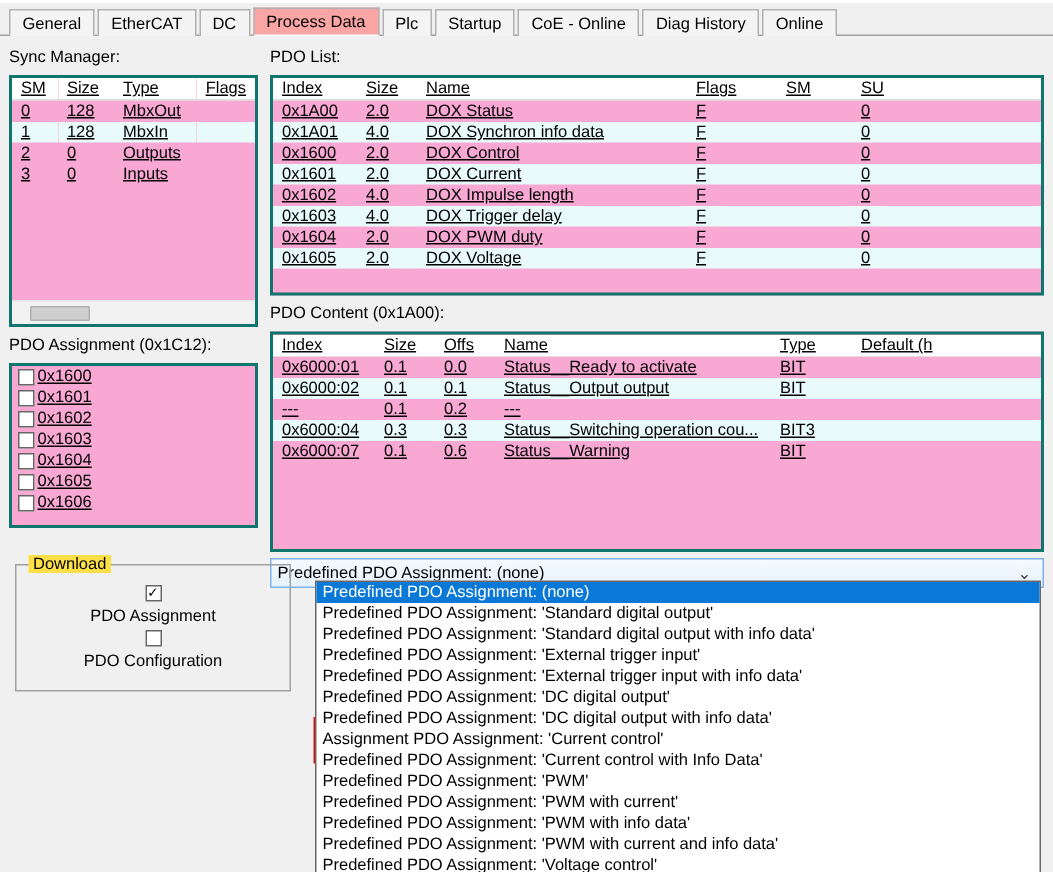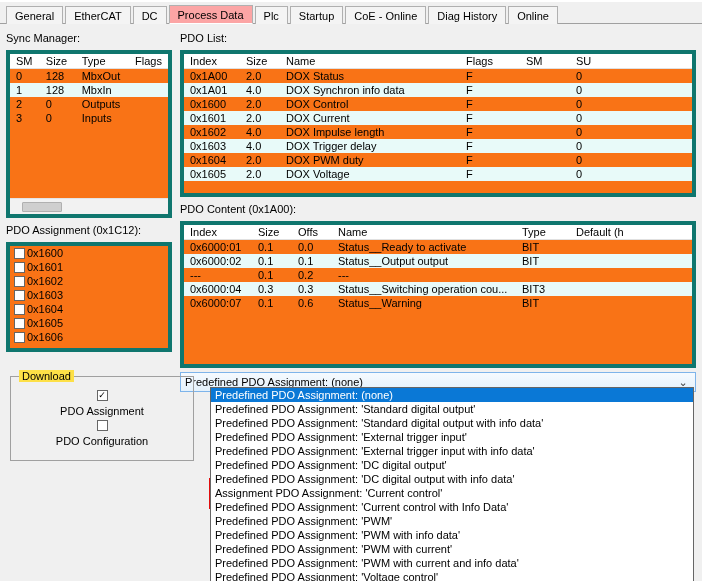--- a/index.html
+++ b/index.html
@@ -9,21 +9,21 @@
   
   .tabbar { display: flex; align-items: flex-end; height: 22px; padding-left: 6px; margin-top: 2px; border-bottom: 1px solid #a0a0a0; gap: 2px; }
   .tab { padding: 3px 8px 2px 8px; border: 1px solid #b0b0b0; border-bottom: none; background: #f4f4f4; cursor: pointer; position: relative; top: 1px; }
   .tab.active { background: #fca5a5; border-bottom: 1px solid #fff; }
 
   .body { display: flex; padding: 6px; gap: 8px; height: 374px; }
   .left-col { width: 166px; display: flex; flex-direction: column; gap: 4px; }
   .right-col { flex: 1; display: flex; flex-direction: column; gap: 4px; }
 
   .section-label { margin: 2px 0; }
-  .panel { border: 4px solid #0f766e; background: #f97316; flex: 1; overflow: hidden; display: flex; flex-direction: column; }
+  .panel { border: 2px solid #0f766e; background: #f9a8d4; flex: 1; overflow: hidden; display: flex; flex-direction: column; text-decoration: underline; }
   .panel .scroll { flex: 1; overflow-y: auto; }
   .hscroll { height: 16px; border-top: 1px solid #e4e4e4; background: #f2f2f2; display: flex; align-items: center; }
   .hscroll .thumb { width: 40px; height: 10px; background: #cfcfcf; margin-left: 12px; border: 1px solid #b0b0b0; border-radius: 1px; }
 
   table { border-collapse: collapse; width: 100%; }
   th, td { text-align: left; padding: 1px 6px; white-space: nowrap; overflow: hidden; }
   th { background: #fff; font-weight: normal; border-bottom: 1px solid #e0e0e0; position: sticky; top: 0; }
   tbody tr.alt { background: #e8faf9; }
 
   .pdo-assign { height: 110px; }
@@ -334,21 +334,21 @@
       <div class="drop-item sel">Predefined PDO Assignment: (none)</div>
       <div class="drop-item">Predefined PDO Assignment: 'Standard digital output'</div>
       <div class="drop-item">Predefined PDO Assignment: 'Standard digital output with info data'</div>
       <div class="drop-item">Predefined PDO Assignment: 'External trigger input'</div>
       <div class="drop-item">Predefined PDO Assignment: 'External trigger input with info data'</div>
       <div class="drop-item">Predefined PDO Assignment: 'DC digital output'</div>
       <div class="drop-item">Predefined PDO Assignment: 'DC digital output with info data'</div>
       <div class="drop-item">Assignment PDO Assignment: 'Current control'</div>
       <div class="drop-item">Predefined PDO Assignment: 'Current control with Info Data'</div>
       <div class="drop-item">Predefined PDO Assignment: 'PWM'</div>
+      <div class="drop-item">Predefined PDO Assignment: 'PWM with current'</div>
       <div class="drop-item">Predefined PDO Assignment: 'PWM with info data'</div>
-      <div class="drop-item">Predefined PDO Assignment: 'PWM with current'</div>
       <div class="drop-item">Predefined PDO Assignment: 'PWM with current and info data'</div>
       <div class="drop-item">Predefined PDO Assignment: 'Voltage control'</div>
     </div>
 
   <div class="red-box"></div>
 
 </div>
 
 </body></html>

